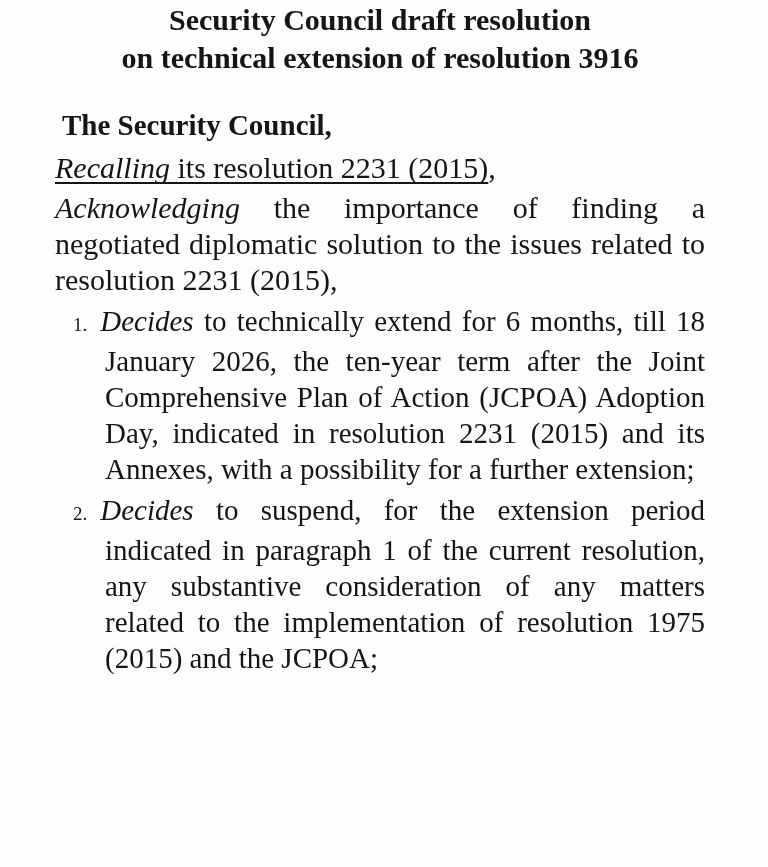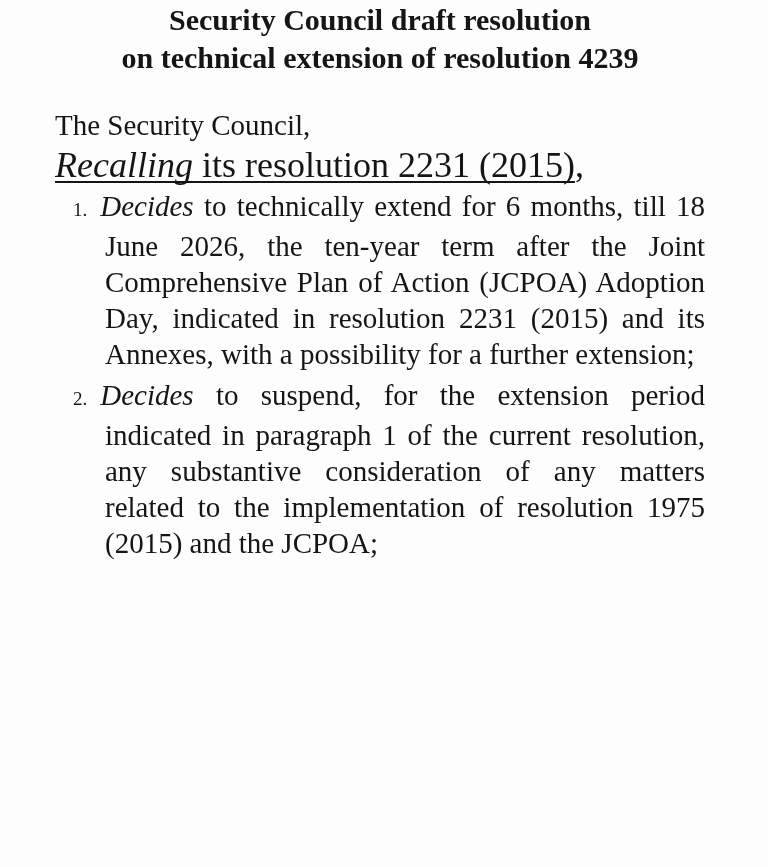--- a/index.html
+++ b/index.html
@@ -26,25 +26,25 @@
     font-weight: bold;
     text-align: center;
     margin: 0 0 30px 0;
   }
   .title .tline {
     display: block;
   }
   .salutation {
     font-size: 29px;
     line-height: 36px;
-    font-weight: normal;
-    margin: 0;
+    font-weight: bold;
+    margin: 7px;
   }
   .para {
-    font-size: 36px;
+    font-size: 30px;
     line-height: 36px;
     text-align: justify;
     margin: 4px 0 0 0;
   }
   .lead-word {
     font-style: italic;
   }
   .underlined {
     text-decoration: underline;
     text-decoration-thickness: 2px;
@@ -65,31 +65,32 @@
     margin-right: 13px;
   }
 </style>
 </head>
 <body style="background: rgb(253, 253, 253); color: rgb(21, 21, 21);">
 
 <div class="doc">
 
   <h1 class="title">
     <span class="tline">Security Council draft resolution</span>
-    <span class="tline">on technical extension of resolution 4239</span>
+    <span class="tline">on technical extension of resolution 3916</span>
   </h1>
 
   <p class="salutation">The Security Council,</p>
 
   <p class="para"><span class="underlined"><span class="lead-word">Recalling</span><span> its resolution 2231 (2015)</span></span><span>,</span></p>
 
+  <p class="para"><span class="lead-word">Acknowledging</span><span> the importance of finding a negotiated diplomatic solution to the issues related to resolution 2231 (2015),</span></p>
 
 
   <div class="op-list">
 
-    <p class="op-item"><span class="op-num">1.</span><span class="lead-word">Decides</span><span> to technically extend for 6 months, till 18 June 2026, the ten-year term after the Joint Comprehensive Plan of Action (JCPOA) Adoption Day, indicated in resolution 2231 (2015) and its Annexes, with a possibility for a further extension;</span></p>
+    <p class="op-item"><span class="op-num">1.</span><span class="lead-word">Decides</span><span> to technically extend for 6 months, till 18 January 2026, the ten-year term after the Joint Comprehensive Plan of Action (JCPOA) Adoption Day, indicated in resolution 2231 (2015) and its Annexes, with a possibility for a further extension;</span></p>
 
     <p class="op-item"><span class="op-num">2.</span><span class="lead-word">Decides</span><span> to suspend, for the extension period indicated in paragraph 1 of the current resolution, any substantive consideration of any matters related to the implementation of resolution 1975 (2015) and the JCPOA;</span></p>
 
 
   </div>
 
 </div>
 
 </body></html>

